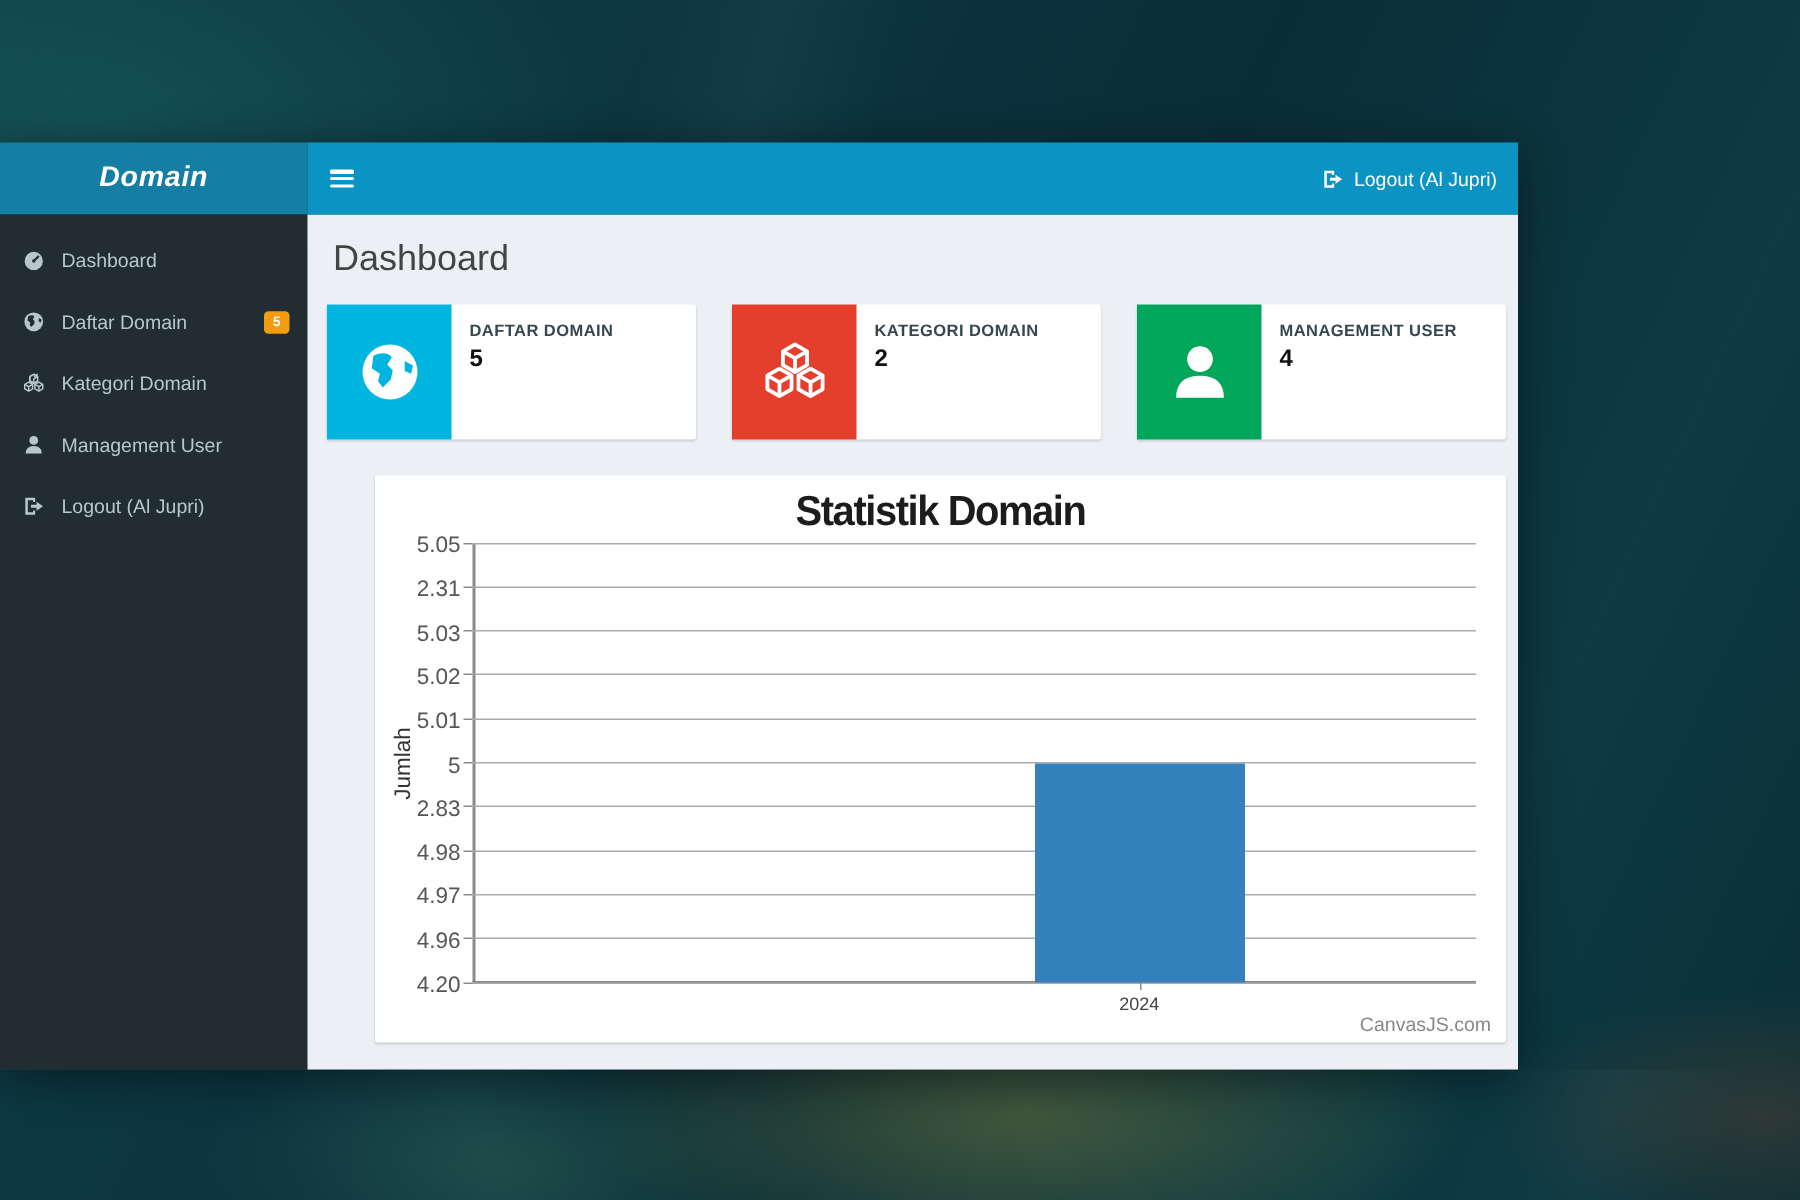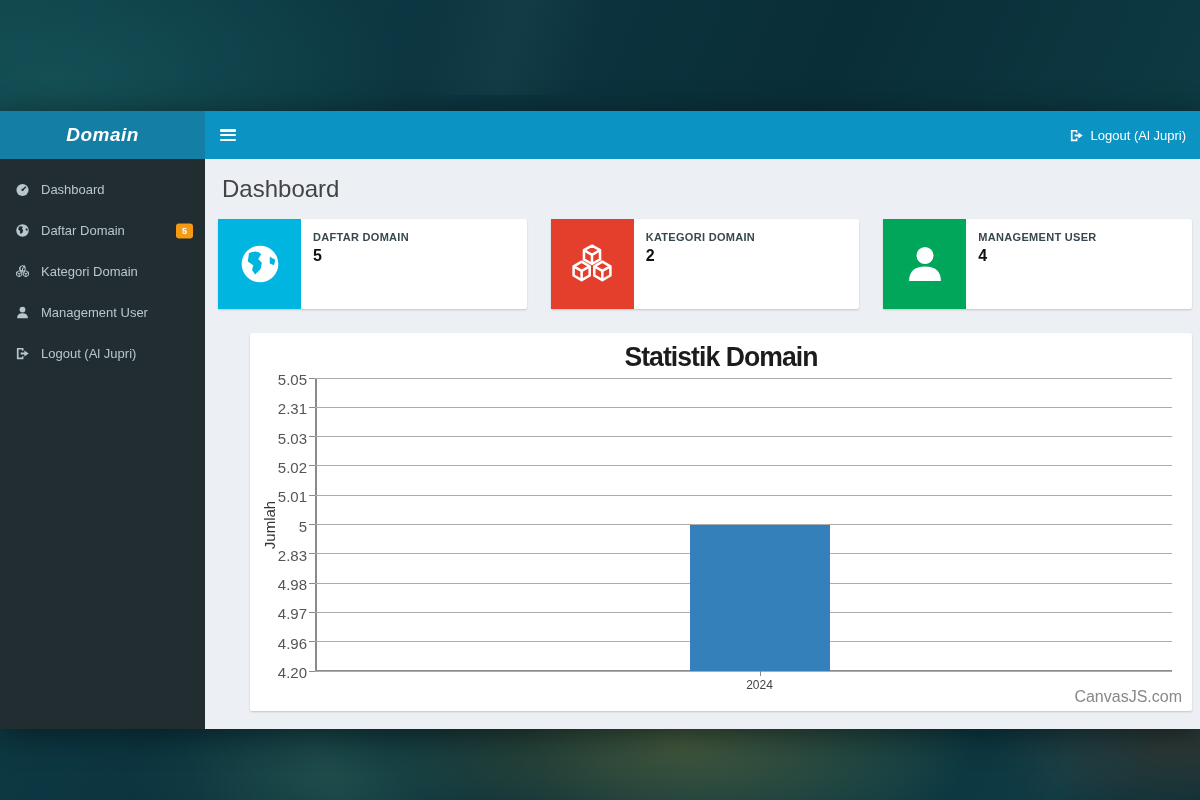--- a/index.html
+++ b/index.html
@@ -16,21 +16,21 @@
   }
   .bg-streak { position:absolute; pointer-events:none; opacity:.25; }
   .streak1 { left:380px; top:0; width:260px; height:95px;
     background:linear-gradient(105deg, transparent 20%, rgba(160,220,220,.18) 50%, transparent 80%); }
   .streak2 { left:60px; top:713px; width:520px; height:87px;
     background:linear-gradient(70deg, transparent 25%, rgba(140,230,210,.22) 50%, transparent 75%); }
   .streak3 { left:900px; top:713px; width:300px; height:87px;
     background:linear-gradient(110deg, transparent 25%, rgba(120,200,220,.18) 55%, transparent 80%); }
 
   
-  .app { position:absolute; left:0; top:111px; width:1200px; height:618px;
+  .app { position:absolute; left:0; top:95px; width:1012px; height:618px;
          box-shadow:0 6px 30px rgba(0,0,0,.45); }
 
   .header { display:flex; height:48px; }
   .logo { width:205px; background:#147ea4; color:#fff; display:flex; align-items:center; justify-content:center;
           font-size:19px; font-weight:bold; font-style:italic; letter-spacing:.5px; }
   .navbar { flex:1; background:#0a93c3; display:flex; align-items:center; position:relative; }
   .hamburger { margin-left:15px; width:16px; height:12px; display:flex; flex-direction:column;
                justify-content:space-between; cursor:pointer; }
   .hamburger span { display:block; height:2.5px; background:#fff; border-radius:1px; }
   .nav-logout { position:absolute; right:14px; top:0; height:48px; display:flex; align-items:center;
@@ -69,21 +69,21 @@
   .gridline { position:absolute; left:0; right:0; height:1px; background:#ababab; }
   .ytick-mark { position:absolute; width:6px; height:1px; left:-6px; background:#8a8a8a; }
   .ytick-label { position:absolute; left:-50px; width:42px; text-align:right;
                  font-size:15px; color:#555; }
   .bar { position:absolute; background:#3380bb; }
   .xtick-mark { position:absolute; width:1px; height:5px; background:#8a8a8a; }
   .xtick-label { position:absolute; transform:translateX(-50%); font-size:12px; color:#444; }
   .y-axis-title { position:absolute; left:-46px; top:50%;
                   transform:translate(-50%,-50%) rotate(-90deg); transform-origin:center;
                   font-size:15px; color:#333; white-space:nowrap; }
-  .credit { position:absolute; right:10px; bottom:5px; font-size:16px; color:#888; cursor:pointer; }
+  .credit { position:absolute; right:10px; bottom:5px; font-size:13px; color:#888; cursor:pointer; }
 </style>
 </head>
 <body>
 
 <div class="bg-streak streak1"></div>
 <div class="bg-streak streak2"></div>
 <div class="bg-streak streak3"></div>
 
 <div class="app">
 

